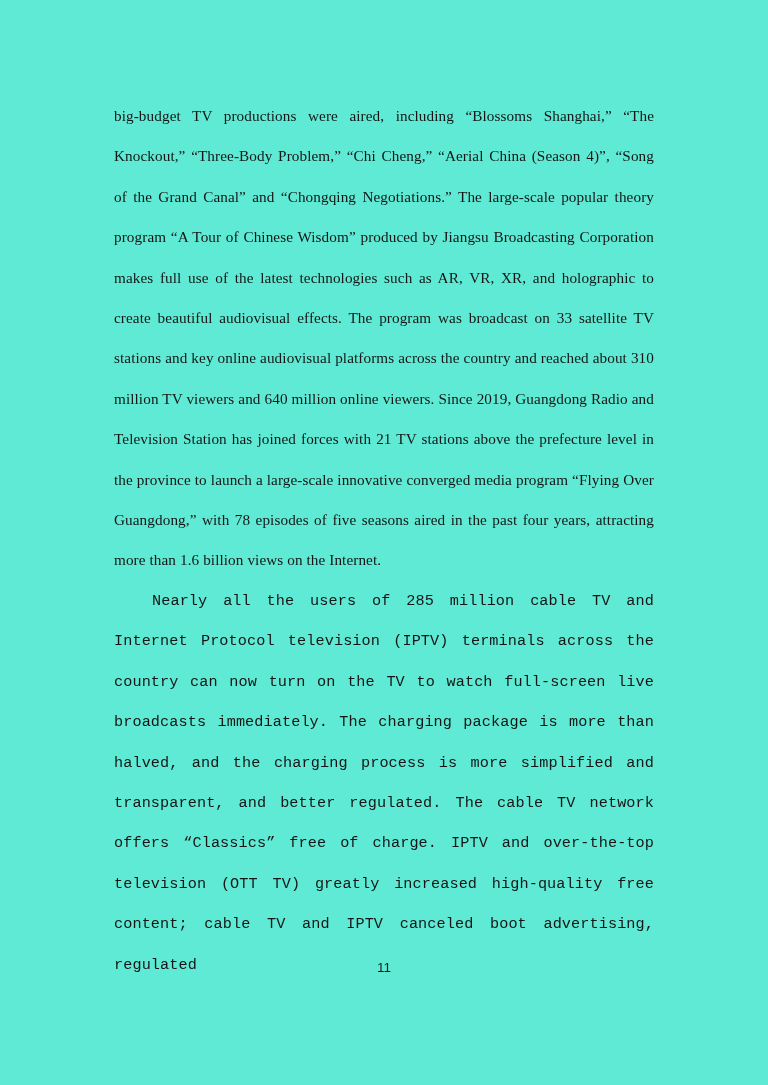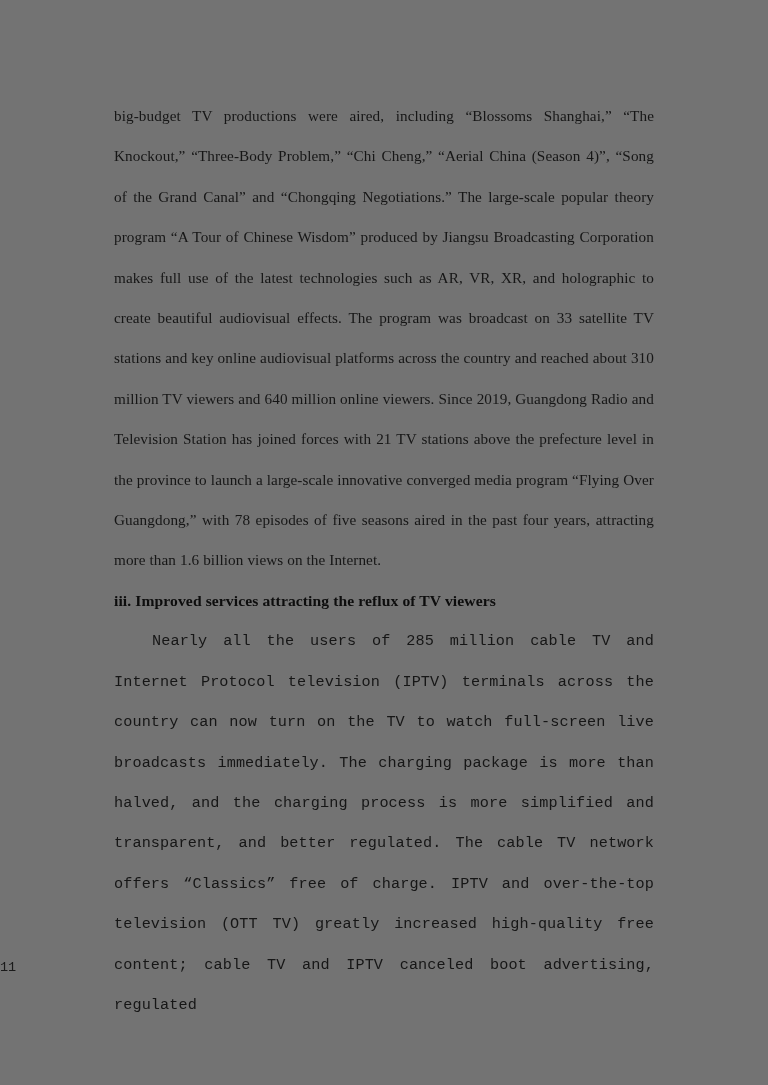--- a/index.html
+++ b/index.html
@@ -4,21 +4,21 @@
 <style>
   html, body {
     margin: 0;
     padding: 0;
     background: #ffffff;
   }
   .page {
     position: relative;
     width: 768px;
     height: 1085px;
-    background: #737373;
+    background: #5eead4;
     box-sizing: border-box;
     overflow: hidden;
     font-family: "Liberation Serif", serif;
     color: #1a1a1a;
     padding-left: 12px;
   }
   .content {
     position: absolute;
     left: 114px;
     top: 96px;
@@ -44,41 +44,41 @@
     font-weight: bold;
     text-align: left;
     color: #0d0d0d;
     letter-spacing: 0.1px;
   }
   .page-number {
     position: absolute;
     left: 0;
     right: 0;
     top: 960px;
+    text-align: center;
     font-size: 13.5px;
     color: #1a1a1a;
-    font-family: Liberation Mono, monospace;
+    font-family: Liberation Sans, sans-serif;
   }
   
   .page::after {
     content: "";
     position: absolute;
     inset: 0;
     pointer-events: none;
     box-shadow: inset 0 0 0 1px rgba(255,255,255,0);
   }
 </style>
 </head>
 <body>
 
 <div class="page">
   <div class="content">
 
     <p class="body-par">big-budget TV productions were aired, including “Blossoms Shanghai,” “The Knockout,” “Three-Body Problem,” “Chi Cheng,” “Aerial China (Season 4)”, “Song of the Grand Canal” and “Chongqing Negotiations.” The large-scale popular theory program “A Tour of Chinese Wisdom” produced by Jiangsu Broadcasting Corporation makes full use of the latest technologies such as AR, VR, XR, and holographic to create beautiful audiovisual effects. The program was broadcast on 33 satellite TV stations and key online audiovisual platforms across the country and reached about 310 million TV viewers and 640 million online viewers. Since 2019, Guangdong Radio and Television Station has joined forces with 21 TV stations above the prefecture level in the province to launch a large-scale innovative converged media program “Flying Over Guangdong,” with 78 episodes of five seasons aired in the past four years, attracting more than 1.6 billion views on the Internet.</p>
 
-    <h3 class="subhead">iii. Improved services attracting the reflux of TV viewers</h3>
 
     <p class="body-par indented">Nearly all the users of 285 million cable TV and Internet Protocol television (IPTV) terminals across the country can now turn on the TV to watch full-screen live broadcasts immediately. The charging package is more than halved, and the charging process is more simplified and transparent, and better regulated. The cable TV network offers “Classics” free of charge. IPTV and over-the-top television (OTT TV) greatly increased high-quality free content; cable TV and IPTV canceled boot advertising, regulated</p>
 
   </div>
 
   <div class="page-number">11</div>
 </div>
 
 </body></html>

